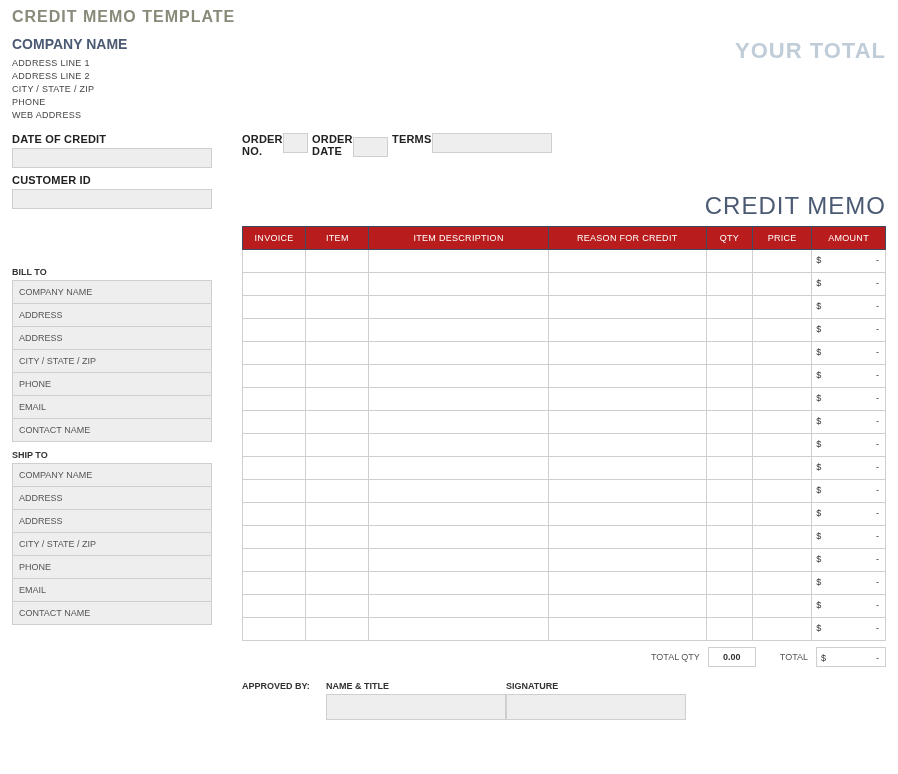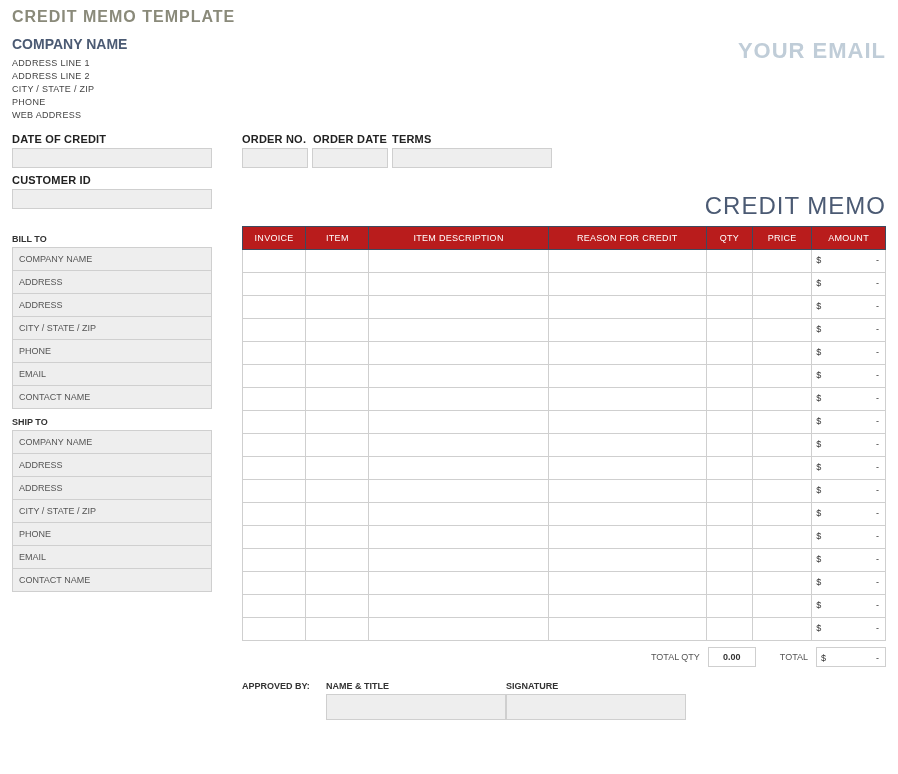--- a/index.html
+++ b/index.html
@@ -44,32 +44,32 @@
     margin-bottom: 3px;
     letter-spacing: 0.2px;
   }
   .field-box {
     background: #eeeeee;
     border: 1px solid #cfcfcf;
     height: 20px;
     width: 100%;
   }
   .mini-fields { display: flex; gap: 4px; }
-  .mini-field { display: flex; flex-direction: column; }
+  .mini-field { display: flex; flex-direction: row; }
   .mini-field .field-box { height: 20px; }
   .credit-memo-title {
     text-align: right;
     font-size: 24px;
     color: #4b5a73;
     letter-spacing: 1px;
     font-weight: 400;
     margin-top: 24px;
   }
   .main-block { display: flex; margin-top: 6px; }
-  .sidebar { width: 200px; flex-shrink: 0; }
+  .sidebar { width: 200px; flex-shrink: 0; margin-top: 33px; }
   .sidebar-label {
     font-size: 9px;
     font-weight: bold;
     margin: 8px 0 3px 0;
   }
   .sidebar-table {
     width: 100%;
     border-collapse: collapse;
   }
   .sidebar-table td {
@@ -140,21 +140,21 @@
 <div class="top-row">
   <div>
     <div class="title">CREDIT MEMO TEMPLATE</div>
     <div class="company-name">COMPANY NAME</div>
     <div class="addr-line">ADDRESS LINE 1</div>
     <div class="addr-line">ADDRESS LINE 2</div>
     <div class="addr-line">CITY / STATE / ZIP</div>
     <div class="addr-line">PHONE</div>
     <div class="addr-line">WEB ADDRESS</div>
   </div>
-  <div class="logo-placeholder">YOUR EMAIL</div>
+  <div class="logo-placeholder">YOUR TOTAL</div>
 </div>
 
 <div class="section">
   <div class="left-col">
     <div class="field-label">DATE OF CREDIT</div>
     <div class="field-box"></div>
   </div>
   <div class="right-col" style="display:flex; justify-content:space-between; align-items:flex-end;">
     <div class="mini-fields">
       <div class="mini-field" style="width:66px;">

